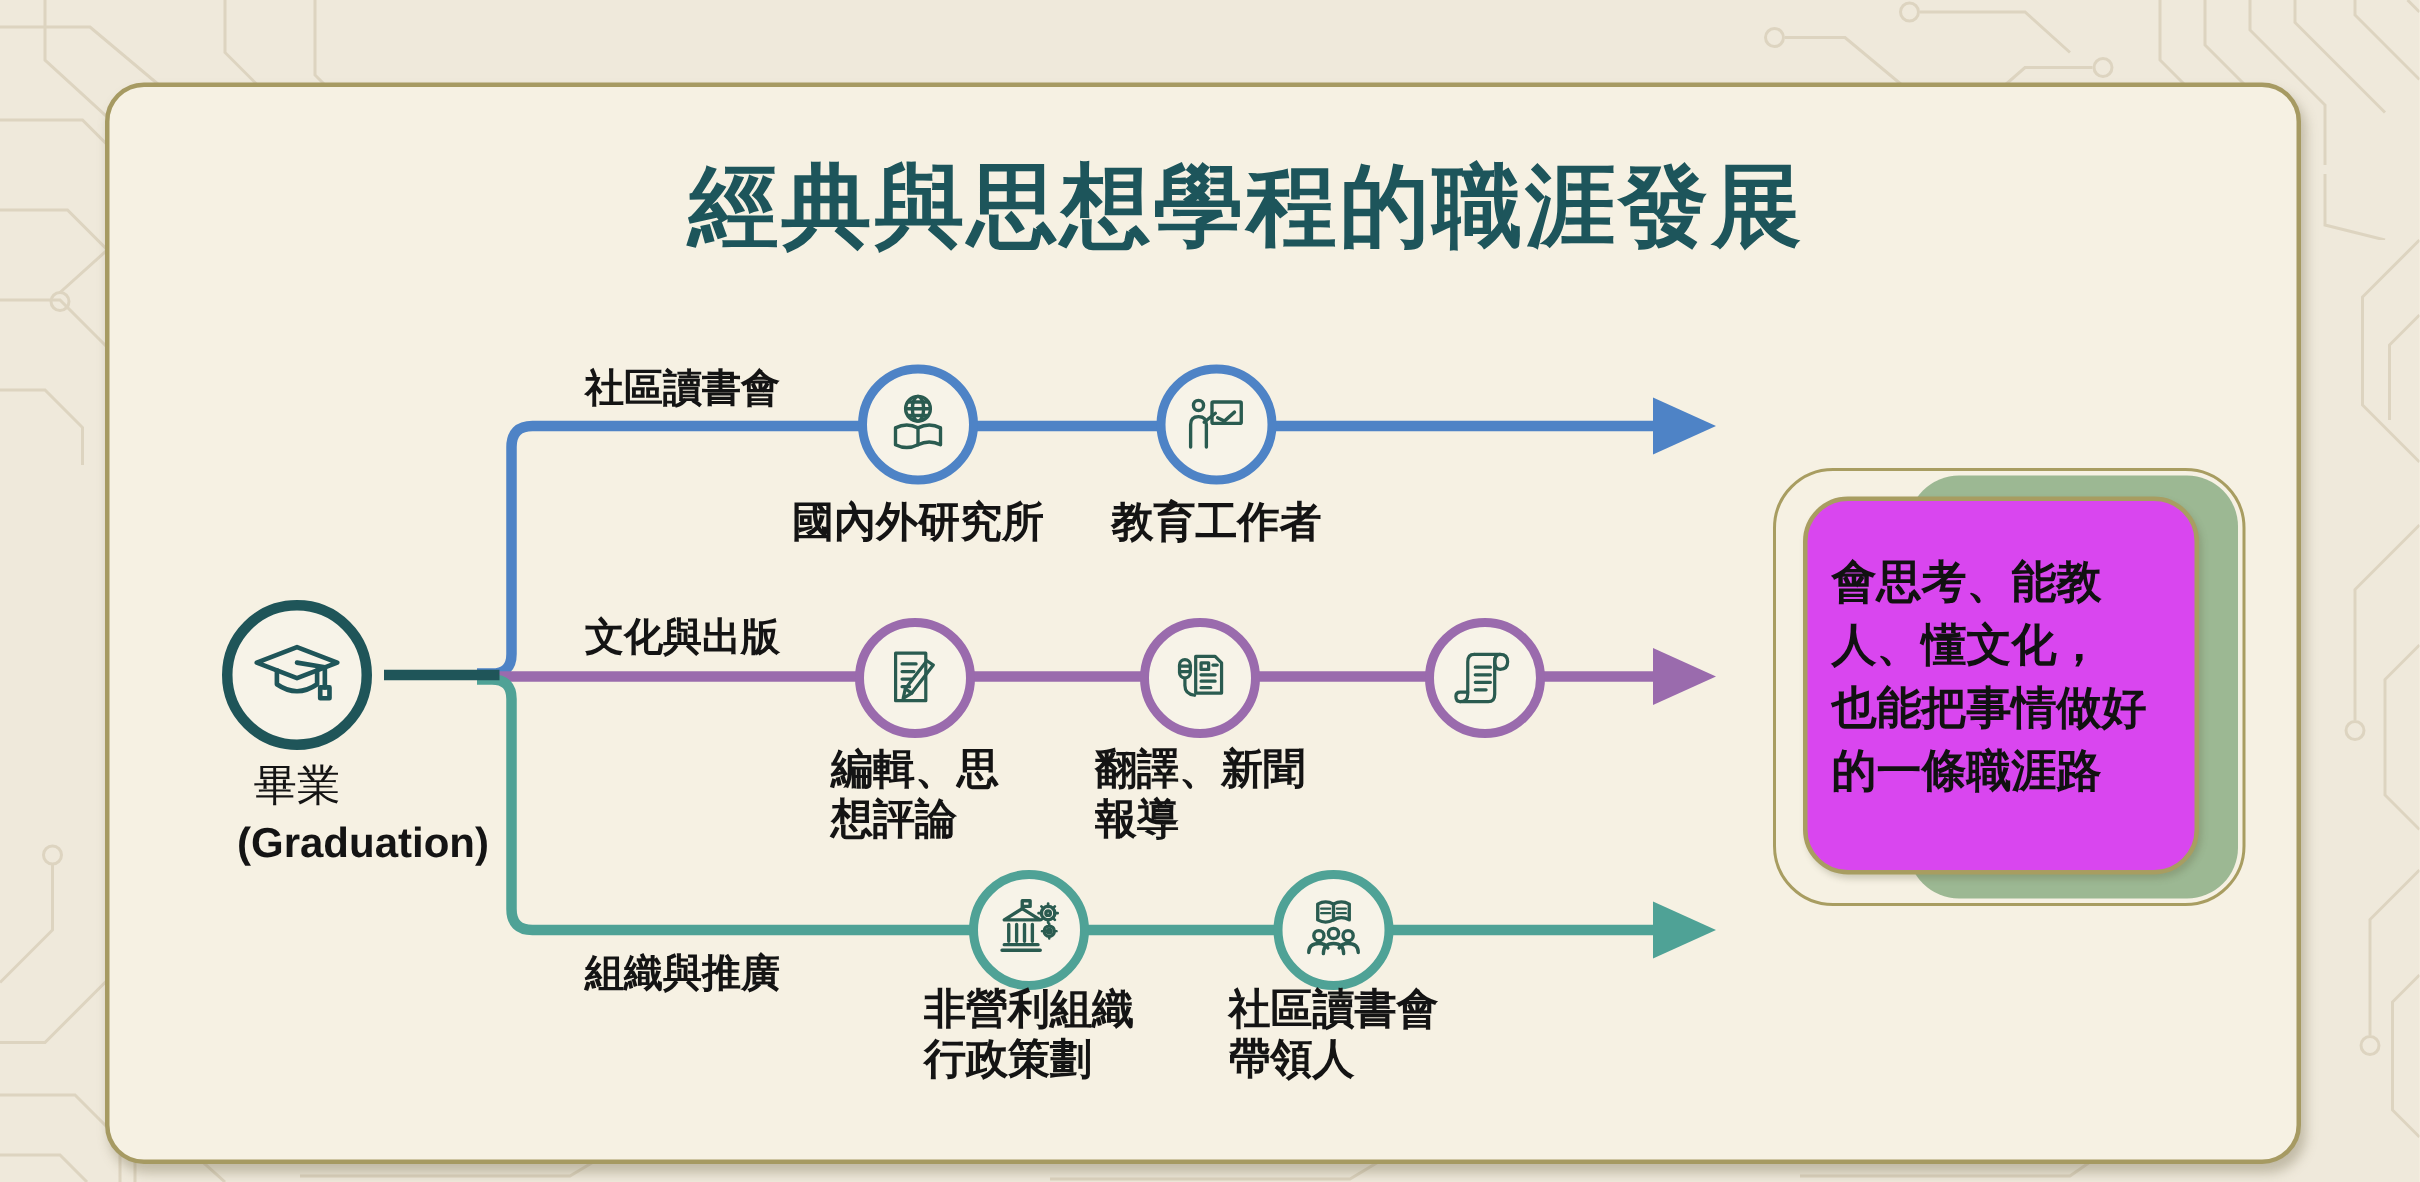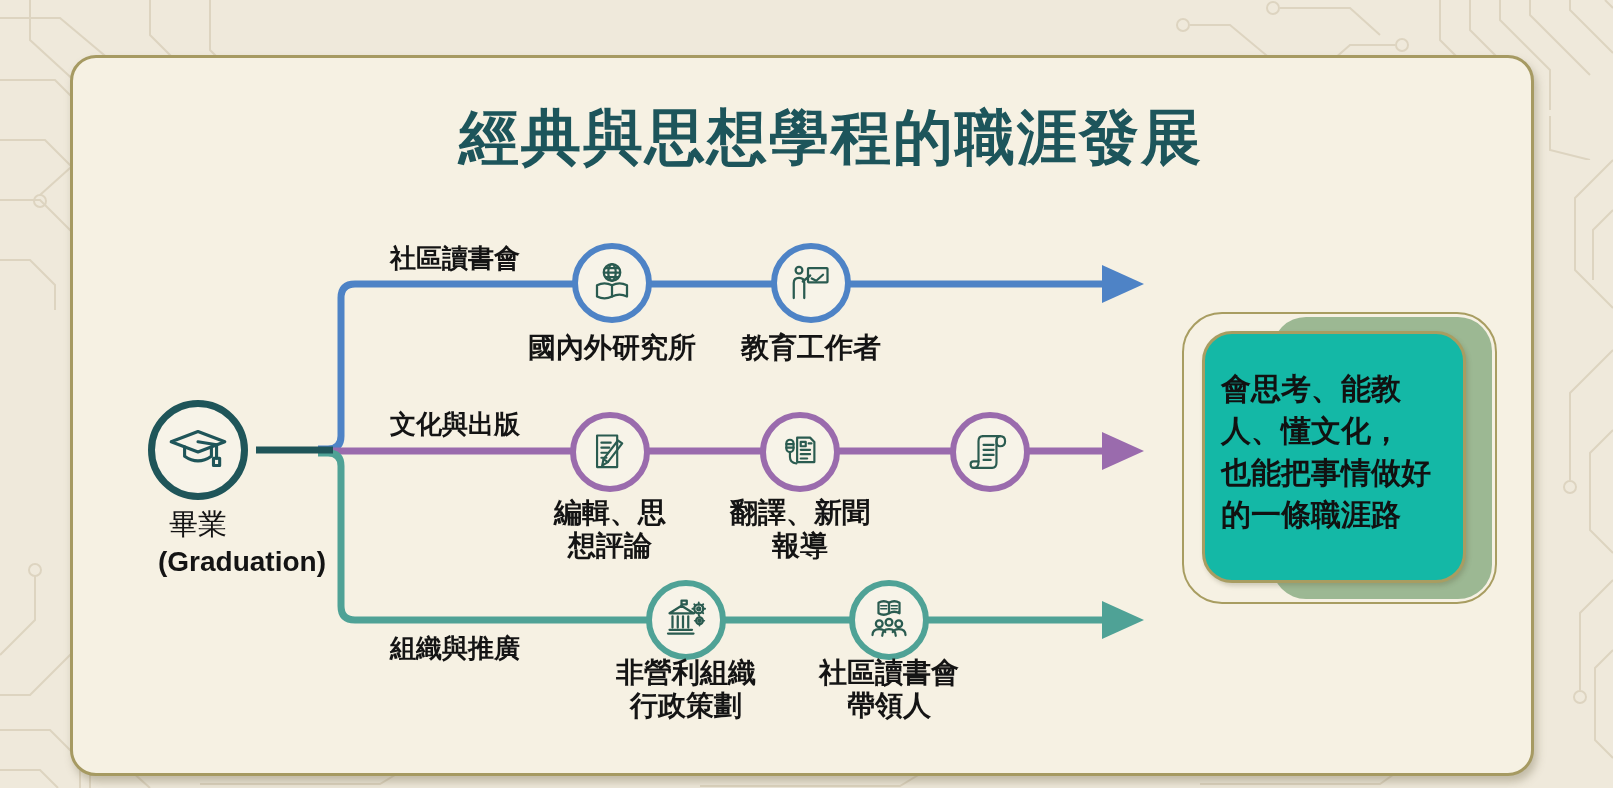--- a/index.html
+++ b/index.html
@@ -30,21 +30,21 @@
   .node.purple{border:6px solid #9a6bad;}
   .node.teal{border:6px solid #4fa296;}
   .start-node{
     position:absolute;left:148px;top:400px;width:86px;height:86px;border-radius:50%;
     background:#f7f3e8;border:7px solid #1f5559;
     display:flex;align-items:center;justify-content:center;
   }
   .node-label{
     position:absolute;transform:translateX(-50%);
     font-size:28px;font-weight:bold;color:#141414;line-height:1.18;
-    text-align:center;white-space:pre-line;
+    text-align:left;white-space:pre-line;
   }
   .branch-label{
     position:absolute;font-size:26px;font-weight:bold;color:#141414;white-space:nowrap;
   }
   .start-label{
     position:absolute;left:198px;top:508px;transform:translateX(-50%);
     font-size:29px;font-weight:normal;color:#141414;text-align:center;line-height:1.12;white-space:nowrap;
   }
   .start-sublabel{
     position:absolute;left:198px;top:546px;transform:translateX(-50%);
@@ -53,21 +53,21 @@
   .outcome-wrap{
     position:absolute;left:1182px;top:312px;width:311px;height:288px;
     border:2px solid #a89d61;border-radius:40px;
   }
   .outcome-green{
     position:absolute;left:88px;top:3px;right:3px;bottom:3px;
     background:#9cb893;border-radius:34px;
   }
   .outcome-box{
     position:absolute;left:18px;top:17px;width:258px;height:246px;
-    background:#14b8a6;border:3px solid #a89d61;border-radius:30px;
+    background:#d946ef;border:3px solid #a89d61;border-radius:30px;
     box-shadow:2px 3px 4px rgba(90,90,60,.25);
   }
   .outcome-text{
     padding:34px 12px 0 16px;font-size:30px;font-weight:bold;color:#111;
     line-height:42px;white-space:pre-line;
   }
   svg.icon{stroke:#2a5b50;fill:none;stroke-width:3;stroke-linecap:round;stroke-linejoin:round;}
   svg.icon.dark{stroke:#1f5559;}
 </style>
 </head>

